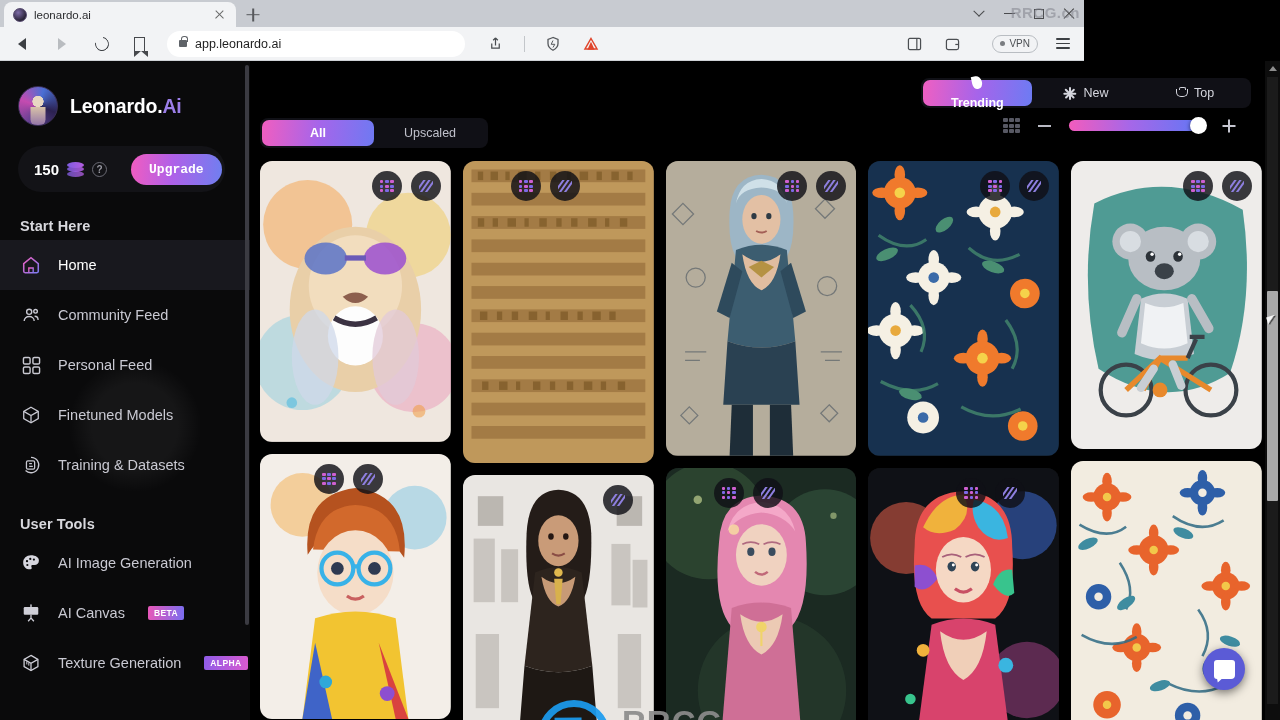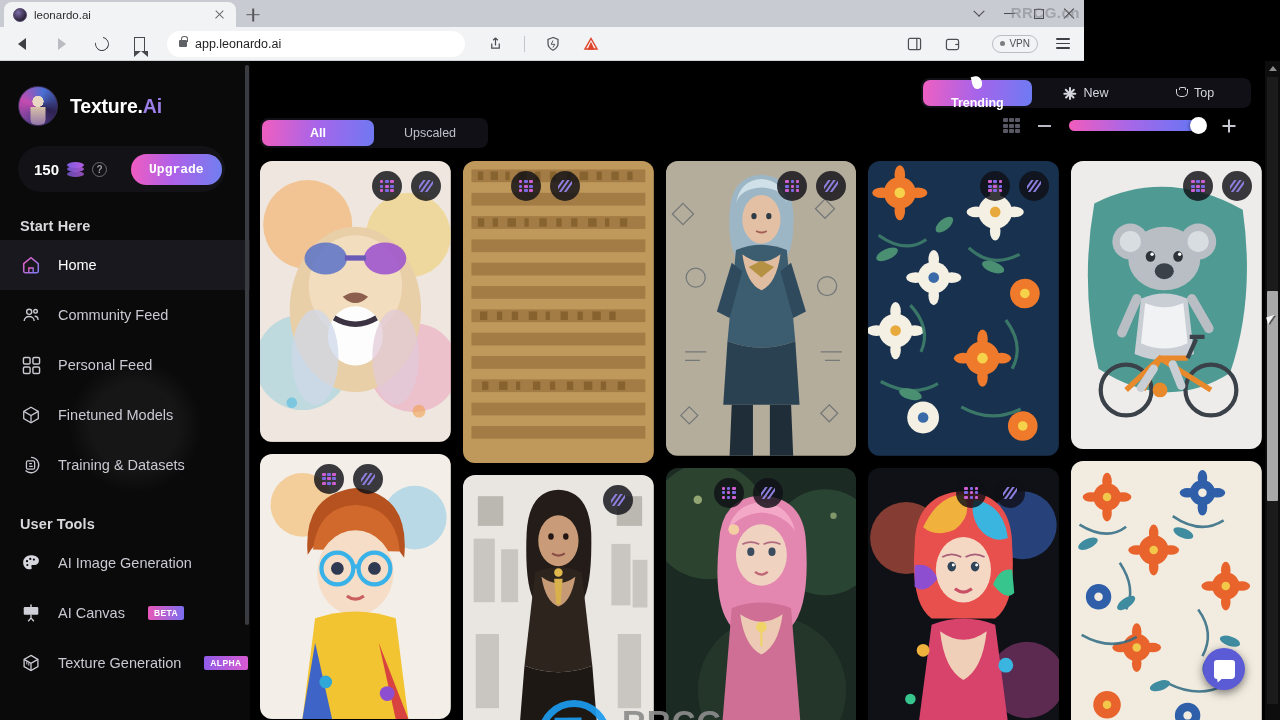--- a/index.html
+++ b/index.html
@@ -447,21 +447,21 @@
     </div>
   </div>
 
   <div class="page">
 
     <aside class="sidebar">
       <div class="side-fade"></div>
 
       <div class="brand">
         <span class="brand-logo"></span>
-        <span class="brand-name"><span>Texture.</span><span class="ai">Ai</span></span>
+        <span class="brand-name"><span>Leonardo.</span><span class="ai">Ai</span></span>
       </div>
 
       <div class="credits">
         <span class="cred-num">150</span>
         <span class="coin">
             <i></i>
             <i></i>
             <i></i>
           </span>
         <span class="qmark">?</span>

